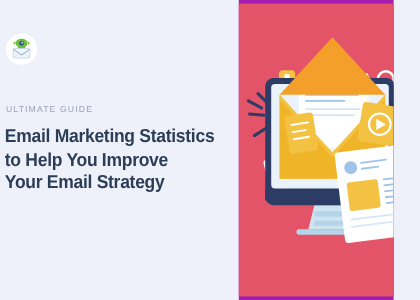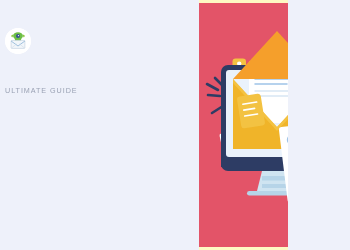--- a/index.html
+++ b/index.html
@@ -10,23 +10,23 @@
   body {
     width: 350px;
     height: 250px;
     overflow: hidden;
     background: #eef1fa;
     font-family: "Liberation Sans", sans-serif;
   }
 
   #banner {
     position: relative;
-    width: 288px;
+    width: 328px;
     height: 250px;
-    background: #fef9c3;
+    background: #a21caf;
     overflow: hidden;
   }
 
   
   #left-panel {
     position: absolute;
     left: 0;
     top: 0;
     width: 199px;
     height: 250px;
@@ -116,20 +116,25 @@
         <circle cx="13.5" cy="7.6" r="0.7" fill="#ffffff"></circle>
         <rect x="6.1" y="12.4" width="13.8" height="8.0" rx="0.9" fill="#f2f6fa" stroke="#b9cadd" stroke-width="0.55"></rect>
         <path d="M6.1 13.0 L13 18.0 L19.9 13.0" fill="none" stroke="#8fb6d8" stroke-width="0.85"></path>
         <path d="M6.4 20.1 L11.4 16.0" fill="none" stroke="#cbd9e6" stroke-width="0.55"></path>
         <path d="M19.6 20.1 L14.6 16.0" fill="none" stroke="#cbd9e6" stroke-width="0.55"></path>
       </svg>
     </div>
 
     <div id="eyebrow">ULTIMATE GUIDE</div>
 
+    <div id="headline">
+      <span class="hl-line">Email Marketing Statistics</span>
+      <span class="hl-line">to Help You Improve</span>
+      <span class="hl-line">Your Email Strategy</span>
+    </div>
 
   </div>
 
   <div id="right-panel">
     <svg id="illustration" viewBox="0 0 151 244">
       <rect x="0" y="0" width="151" height="244" fill="#e35468"></rect>
 
       <g opacity="0.95">
         <path d="M134 84 c0-4 3.4-7.2 7.6-7.2 c2.9 0 5.4 1.6 6.6 4 c3.4 0.1 6.1 2.8 6.1 6.1 c0 3.4-2.8 6.1-6.3 6.1 l-13.6 0 c-3 0-5.4-2.3-5.4-5.2 c0-2.6 2.1-4.8 5-4.9 z" fill="#f6e0e3"></path>
       </g>

